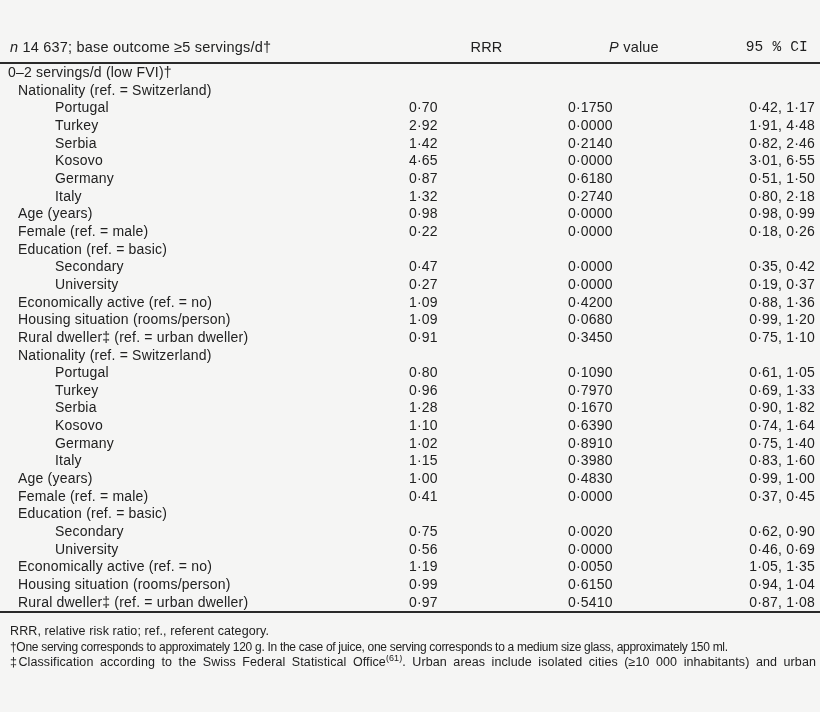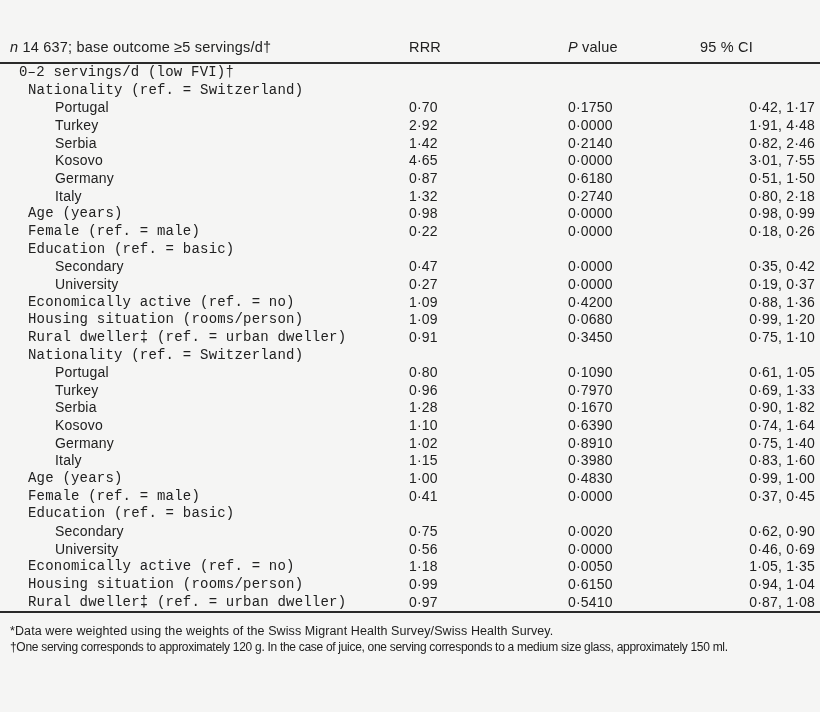--- a/index.html
+++ b/index.html
@@ -27,33 +27,33 @@
     text-align: left;
     vertical-align: bottom;
     border-bottom: 2px solid #2a2a2a;
     height: 55px;
     padding: 0 0 7px 0;
     font-size: 14.5px;
     letter-spacing: 0.2px;
     white-space: nowrap;
   }
   thead th.first { padding-left: 10px; }
-  thead th.num-h { padding-left: 4px; }
-  thead th.ci-h  { padding-right: 5px; }
+  thead th.num-h { padding-left: 4px; text-align: center; }
+  thead th.ci-h  { text-align: right; padding-right: 12px; font-family: Liberation Mono, monospace; }
   tbody td {
     font-size: 14px;
     line-height: 17.65px;
     height: 17.65px;
     padding: 0;
     letter-spacing: 0.2px;
     white-space: nowrap;
     overflow: hidden;
   }
-  td.label.ind0 { padding-left: 19px; font-family: Liberation Mono, monospace; }
-  td.label.ind1 { padding-left: 28px; font-family: Liberation Mono, monospace; }
+  td.label.ind0 { padding-left: 8px; }
+  td.label.ind1 { padding-left: 18px; }
   td.label.ind2 { padding-left: 55px; }
   td.num { padding-left: 4px; }
   td.ci  { text-align: right; padding-right: 5px; }
   .footnotes {
     margin-top: 11px;
     padding: 0 4px 0 10px;
     font-size: 12.5px;
     line-height: 15.2px;
     letter-spacing: 0.1px;
   }
@@ -123,21 +123,21 @@
         <tr>
           <td class="label ind2">Serbia</td>
           <td class="num">1·42</td>
           <td class="num">0·2140</td>
           <td class="ci">0·82, 2·46</td>
         </tr>
         <tr>
           <td class="label ind2">Kosovo</td>
           <td class="num">4·65</td>
           <td class="num">0·0000</td>
-          <td class="ci">3·01, 7·55</td>
+          <td class="ci">3·01, 6·55</td>
         </tr>
         <tr>
           <td class="label ind2">Germany</td>
           <td class="num">0·87</td>
           <td class="num">0·6180</td>
           <td class="ci">0·51, 1·50</td>
         </tr>
         <tr>
           <td class="label ind2">Italy</td>
           <td class="num">1·32</td>
@@ -259,37 +259,38 @@
           <td class="ci">0·62, 0·90</td>
         </tr>
         <tr>
           <td class="label ind2">University</td>
           <td class="num">0·56</td>
           <td class="num">0·0000</td>
           <td class="ci">0·46, 0·69</td>
         </tr>
         <tr>
           <td class="label ind1">Economically active (ref. = no)</td>
-          <td class="num">1·18</td>
+          <td class="num">1·19</td>
           <td class="num">0·0050</td>
           <td class="ci">1·05, 1·35</td>
         </tr>
         <tr>
           <td class="label ind1">Housing situation (rooms/person)</td>
           <td class="num">0·99</td>
           <td class="num">0·6150</td>
           <td class="ci">0·94, 1·04</td>
         </tr>
         <tr>
           <td class="label ind1">Rural dweller‡ (ref. = urban dweller)</td>
           <td class="num">0·97</td>
           <td class="num">0·5410</td>
           <td class="ci">0·87, 1·08</td>
         </tr>
       </tbody>
   </table>
 
   <div class="footnotes">
-    <p><span>*Data were weighted using the weights of the Swiss Migrant Health Survey/Swiss Health Survey.</span><sup class="cite"></sup><span></span></p>
+    <p><span>RRR, relative risk ratio; ref., referent category.</span><sup class="cite"></sup><span></span></p>
     <p class="fn-condensed"><span>†One serving corresponds to approximately 120 g. In the case of juice, one serving corresponds to a medium size glass, approximately 150 ml.</span><sup class="cite"></sup><span></span></p>
+    <p class="fn-justify"><span>‡Classification according to the Swiss Federal Statistical Office</span><sup class="cite">(61)</sup><span>. Urban areas include isolated cities (≥10 000 inhabitants) and urban</span></p>
   </div>
 
 </div>
 
 </body></html>

